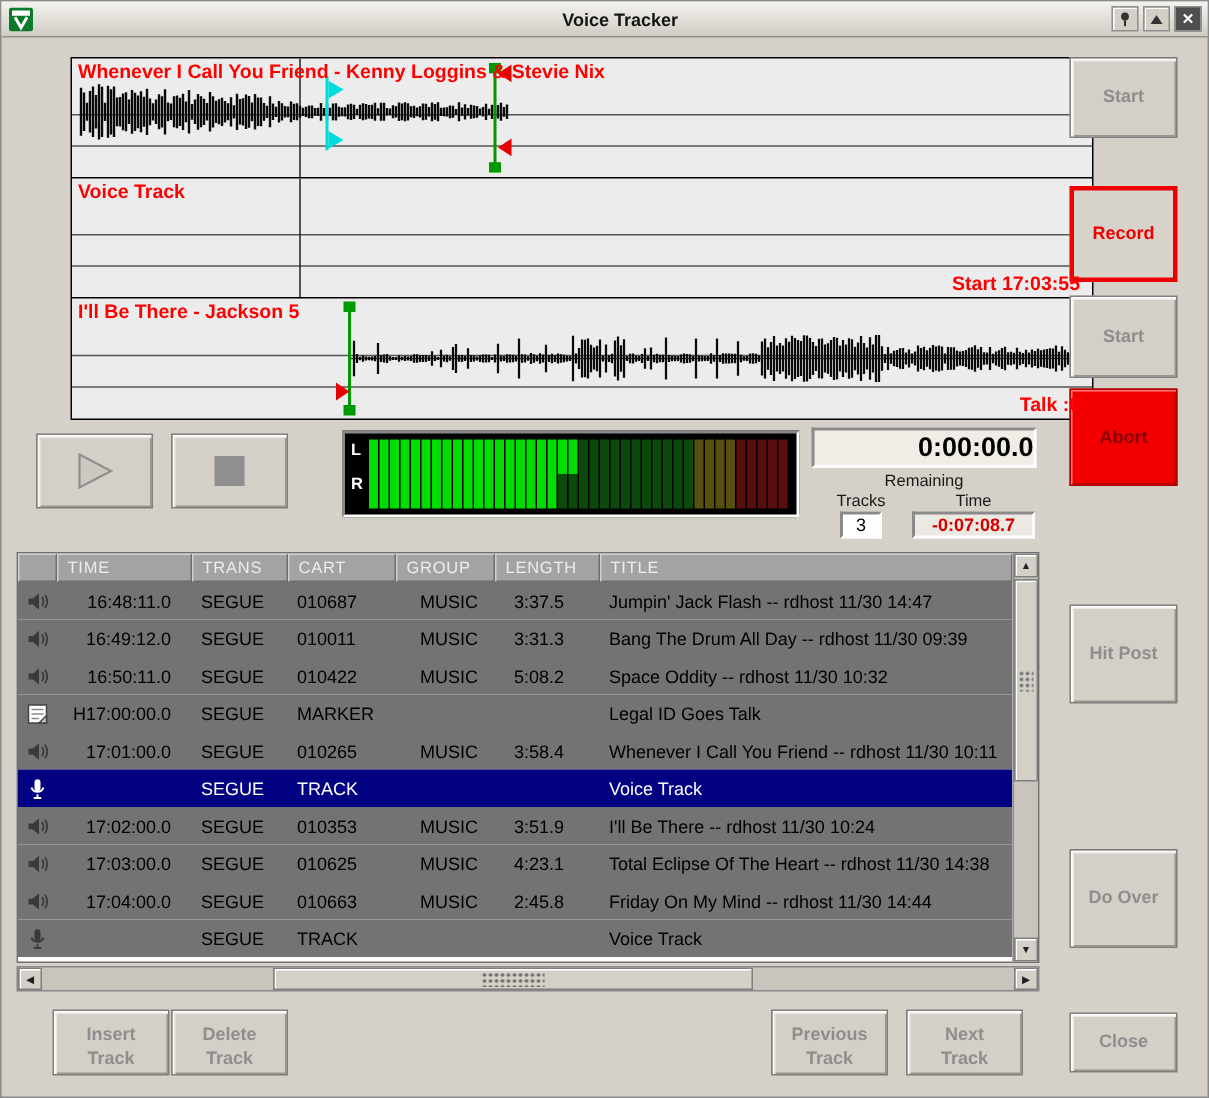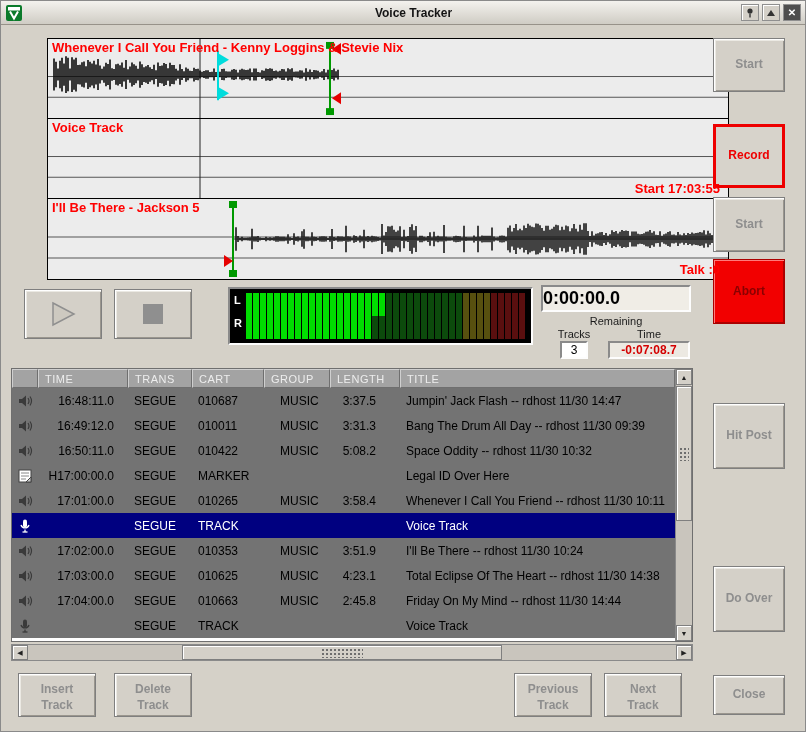--- a/index.html
+++ b/index.html
@@ -51,21 +51,21 @@
     display:flex;flex-direction:column;padding:4px 6px 4px 4px;box-sizing:border-box;}
   .m-row{flex:1;display:flex;align-items:stretch;}
   .m-label{width:12px;color:#fff;font-size:11px;font-weight:bold;line-height:15px;}
   .segs{flex:1;display:flex;gap:1px;align-items:stretch;}
   .seg{flex:1;}
   .m-scale{height:13px;margin-left:12px;display:flex;justify-content:space-between;
     color:#f0f0f0;font-size:10px;font-weight:bold;line-height:13px;}
 
   
   .time-display{position:absolute;left:540px;top:284px;width:150px;height:27px;
-    background:#f0ede6;font-size:18px;font-weight:bold;color:#000;text-align:left;line-height:23px;}
+    background:#f0ede6;font-size:18px;font-weight:bold;color:#000;text-align:right;line-height:23px;}
   .remaining{position:absolute;left:540px;top:314px;width:150px;height:48px;}
   .rem-title{text-align:center;font-size:11px;color:#1a1a1a;}
   .rem-cols{display:flex;margin-top:1px;}
   .rem-col1{width:66px;text-align:center;}
   .rem-col2{flex:1;text-align:center;}
   .rem-lbl{font-size:11px;color:#1a1a1a;}
   .rem-box{margin:1px auto 0;font-size:12px;line-height:14px;height:18px;}
   .tracks-box{width:28px;background:#ffffff;color:#000;}
   .time-box{width:82px;background:#ece9e2;color:#d40000;font-weight:bold;}
 
@@ -752,21 +752,21 @@
                 <line x1="4" y1="8" x2="12" y2="8" stroke="#888"></line>
                 <line x1="4" y1="11" x2="9" y2="11" stroke="#888"></line>
                 <polygon points="9,14 14,9 14,14" fill="#c8c8c8" stroke="#444"></polygon>
               </svg>
             </span>
             <span class="cell cell-time">H17:00:00.0</span>
             <span class="cell cell-trans">SEGUE</span>
             <span class="cell cell-cart">MARKER</span>
             <span class="cell cell-group"></span>
             <span class="cell cell-length"></span>
-            <span class="cell cell-title">Legal ID Over Here</span>
+            <span class="cell cell-title">Legal ID Goes Talk</span>
           </div>
           <div class="pl-row">
             <span class="cell icon-cell">
               <svg width="16" height="16" viewBox="0 0 16 16">
                 <polygon points="2,6 5,6 9,2.5 9,13.5 5,10 2,10" fill="#3a3a3a"></polygon>
                 <path d="M11 5 q2 3 0 6 M13 3.5 q3 4.5 0 9" stroke="#3a3a3a" fill="none" stroke-width="1.2"></path>
               </svg>
             </span>
             <span class="cell cell-time">17:01:00.0</span>
             <span class="cell cell-trans">SEGUE</span>
@@ -869,21 +869,21 @@
         <span>◀</span>
       </div>
     <div class="h-thumb">
         <div class="grip h"></div>
       </div>
     <div class="h-btn" style="right:0">
         <span>▶</span>
       </div>
   </div>
 
-  <button class="btn" style="left:17px;top:672px;width:78px;height:44px">Insert
+  <button class="btn" style="left:34px;top:672px;width:78px;height:44px">Insert
 Track</button>
   <button class="btn" style="left:113px;top:672px;width:78px;height:44px">Delete
 Track</button>
   <button class="btn" style="left:513px;top:672px;width:78px;height:44px">Previous
 Track</button>
   <button class="btn" style="left:603px;top:672px;width:78px;height:44px">Next
 Track</button>
   <button class="btn" style="left:712px;top:674px;width:72px;height:40px">Close</button>
 
 </div>

